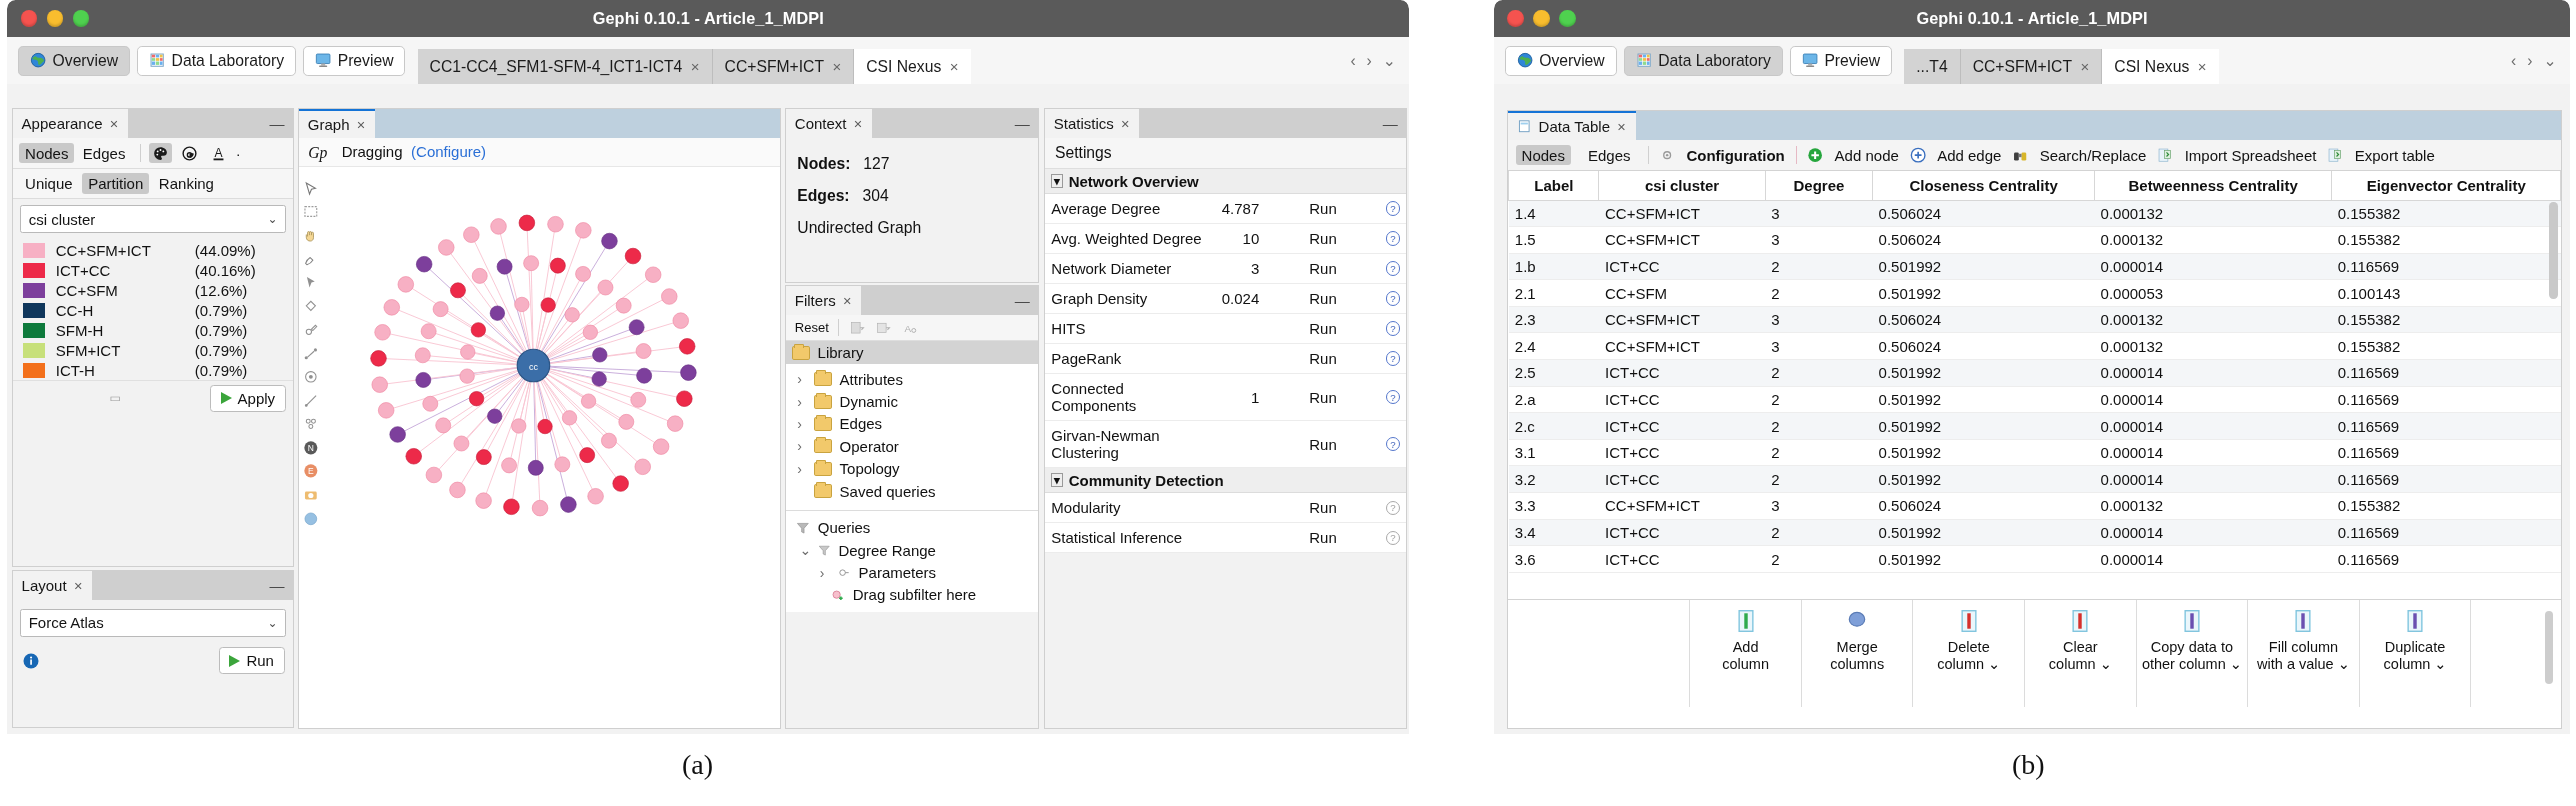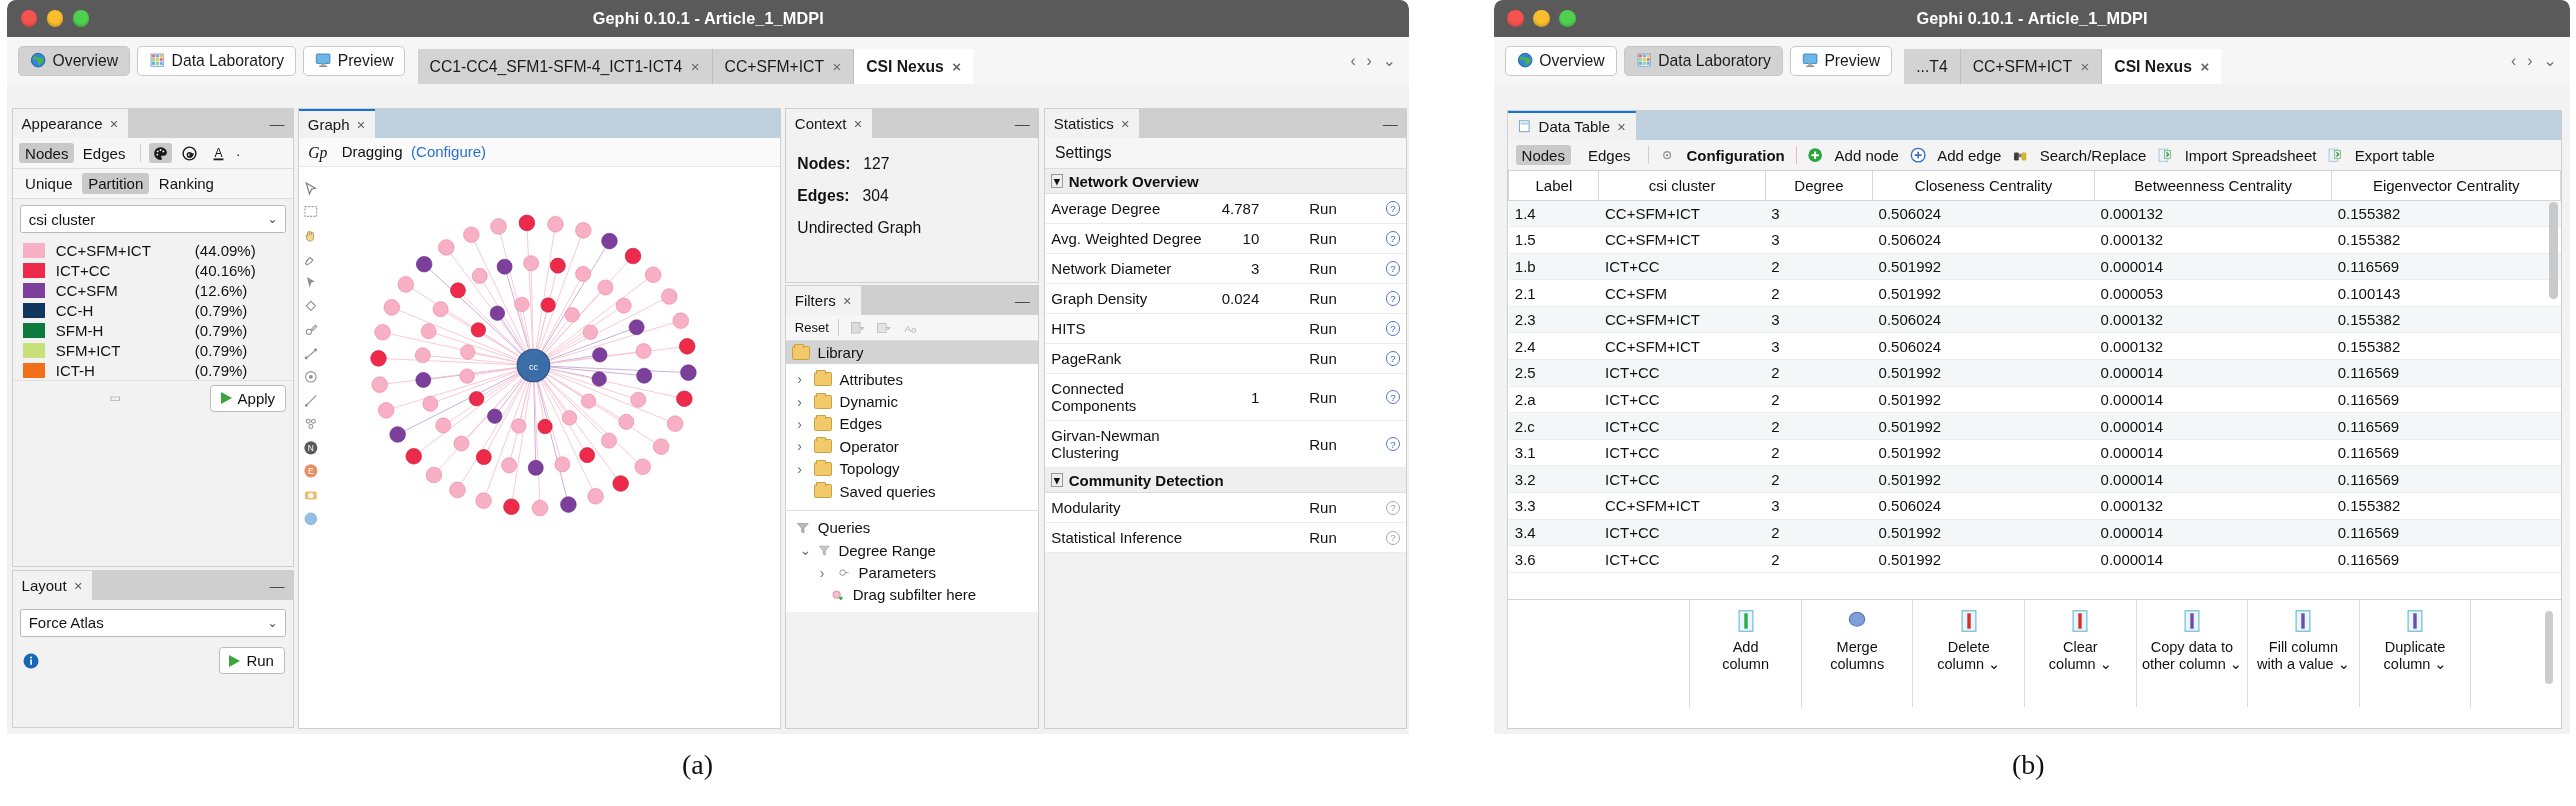--- a/index.html
+++ b/index.html
@@ -44,21 +44,21 @@
   .modeicon { width:16.3px; height:16.3px; flex:none; display:block; }
 
   .tabstrip { display:flex; align-items:flex-end; height:47px; margin-left:4.8px; }
   .wtab {
     display:flex; align-items:center; gap:8.5px;
     height:35px; padding:0 12px; font-size:15.7px; color:#1b1b1b;
     background:#d3d3d3; border-left:0.6px solid #bdbdbd;
     white-space:nowrap;
   }
   .wtab:first-child { border-left:none; }
-  .wtab.sel { background:#ffffff; font-weight:700; }
+  .wtab.sel { background:#ffffff; font-weight:400; }
   .wtab .x { color:#666; font-size:15px; }
   .tabnav {
     display:flex; align-items:center; gap:11px;
     margin-left:auto; padding:0 13.3px; height:35px;
     color:#6d6d6d; font-size:15.7px;
   }
 
   
   .panel { position:absolute; background:#f2f2f2; border:0.6px solid #cfcfcf; }
   .panel-head {
@@ -140,21 +140,21 @@
 
   
   .dt-toolbar {
     display:flex; align-items:center; gap:11px; height:31px;
     padding:0 7.3px; font-size:15px; color:#111; background:#f4f4f4;
     border-bottom:0.6px solid #d3d3d3;
   }
   .dt-toolbar .ti { width:16.3px;height:16.3px;flex:none; }
   table.dt { border-collapse:collapse; width:100%; table-layout:fixed; }
   table.dt th {
-    font-size:15px; font-weight:normal; color:#111; background:#ffffff;
+    font-size:15px; font-weight:bold; color:#111; background:#ffffff;
     border:0.6px solid #d7d7d7; border-top:none; height:29px; padding:0 6px;
   }
   table.dt td {
     font-size:15px; color:#111; height:26.6px; padding:0 6px;
     border-bottom:0.6px solid #ededed; white-space:nowrap; overflow:hidden;
   }
   table.dt tr.alt td { background:#f4f6f8; }
   .colbtn {
     flex:1 1 0; border-left:0.6px solid #dcdcdc;
     display:flex; flex-direction:column; align-items:center; justify-content:flex-start;

